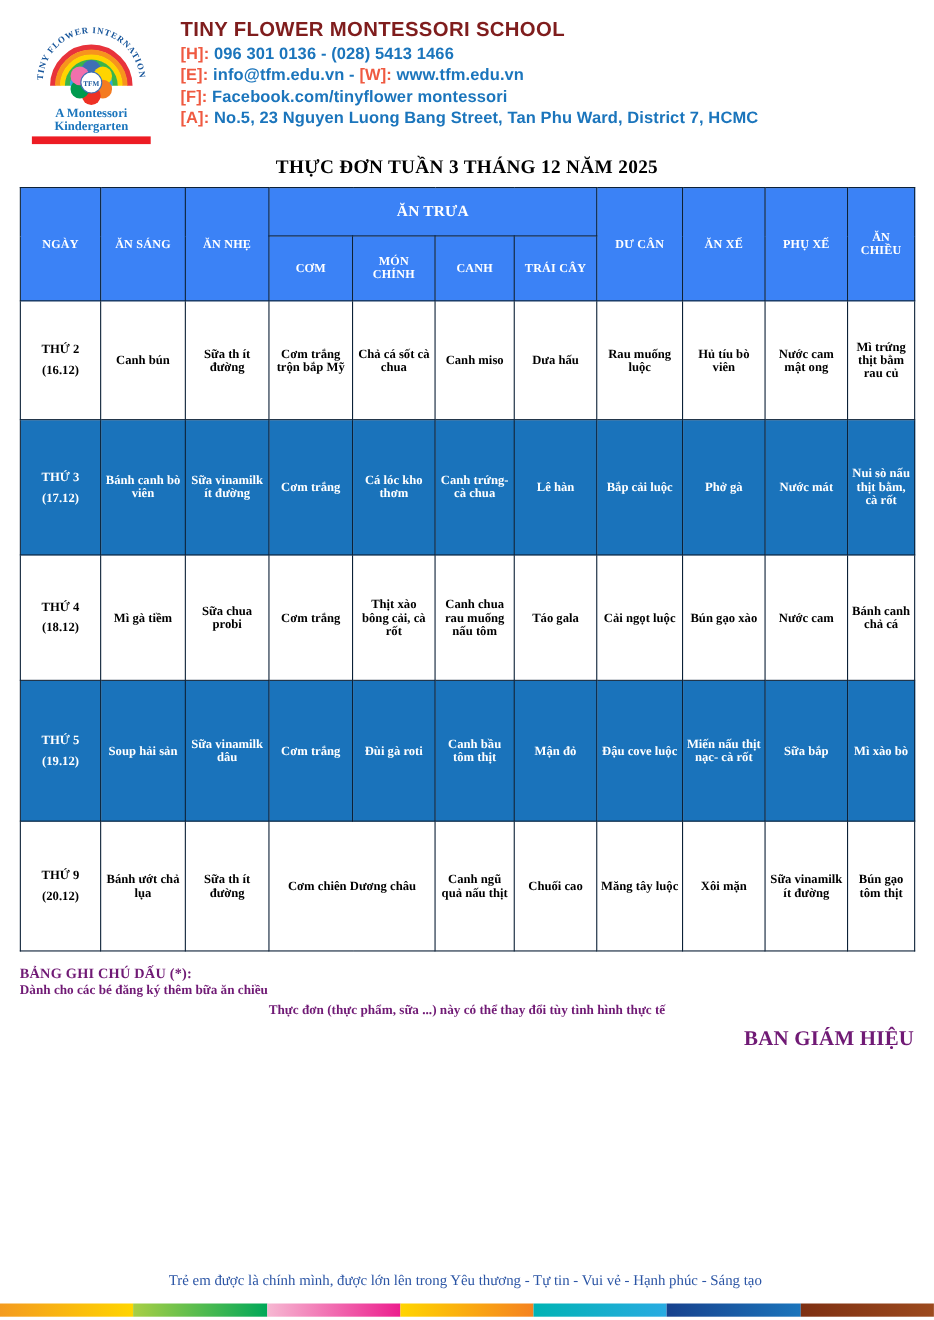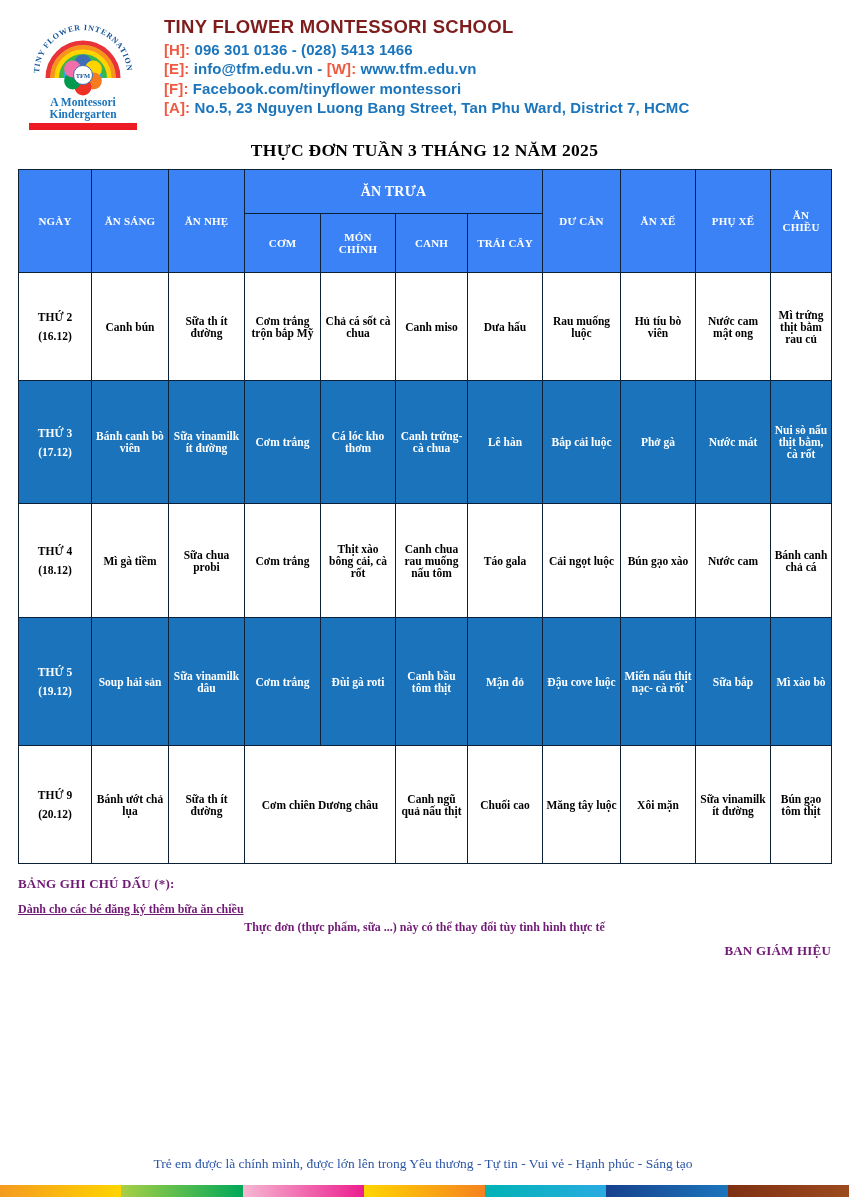--- a/index.html
+++ b/index.html
@@ -27,23 +27,23 @@
   tr.hrow-sub { height:59px; }
   tr.r0 { height:108px; } tr.r1 { height:123px; } tr.r2 { height:114px; } tr.r3 { height:128px; } tr.r4 { height:118px; }
   tr.row-white td { background:#fff; color:#000; font-size:11.5px; }
   tr.row-blue  td { background:#1a73bb; color:#fff; font-size:11.5px; }
   .day-name { font-size:11.5px; }
   .day-date { font-size:11.5px; margin-top:7px; }
 
   
   .notes { margin:12px 18px 0 18px; color:#701a75; }
   .notes-title { font-size:13px; font-weight:bold; letter-spacing:0.2px; }
-  .notes-line1 { font-size:12px; font-weight:bold; margin-top:10px;text-decoration:underline; }
+  .notes-line1 { font-size:12px; font-weight:bold; margin-top:0; }
   .notes-line2 { font-size:12px; font-weight:bold; margin-top:3px;text-align:center; }
-  .signature { text-align:right; font-size:13px; font-weight:bold; margin-top:8px; letter-spacing:0.2px; }
+  .signature { text-align:right; font-size:19px; font-weight:bold; margin-top:8px; letter-spacing:0.2px; }
 
   
   .motto { position:absolute; left:0; right:3px; bottom:28px; text-align:center; color:#2b55a5; }
   .motto-vi { font-size:13.5px; }
   .motto-en { font-size:13.5px; margin-top:5px; }
   .stripe { position:absolute; left:0; right:0; bottom:3px; height:12px; display:flex; }
   .stripe > div { flex:1 1 0; }
 </style>
 </head>
 <body>

